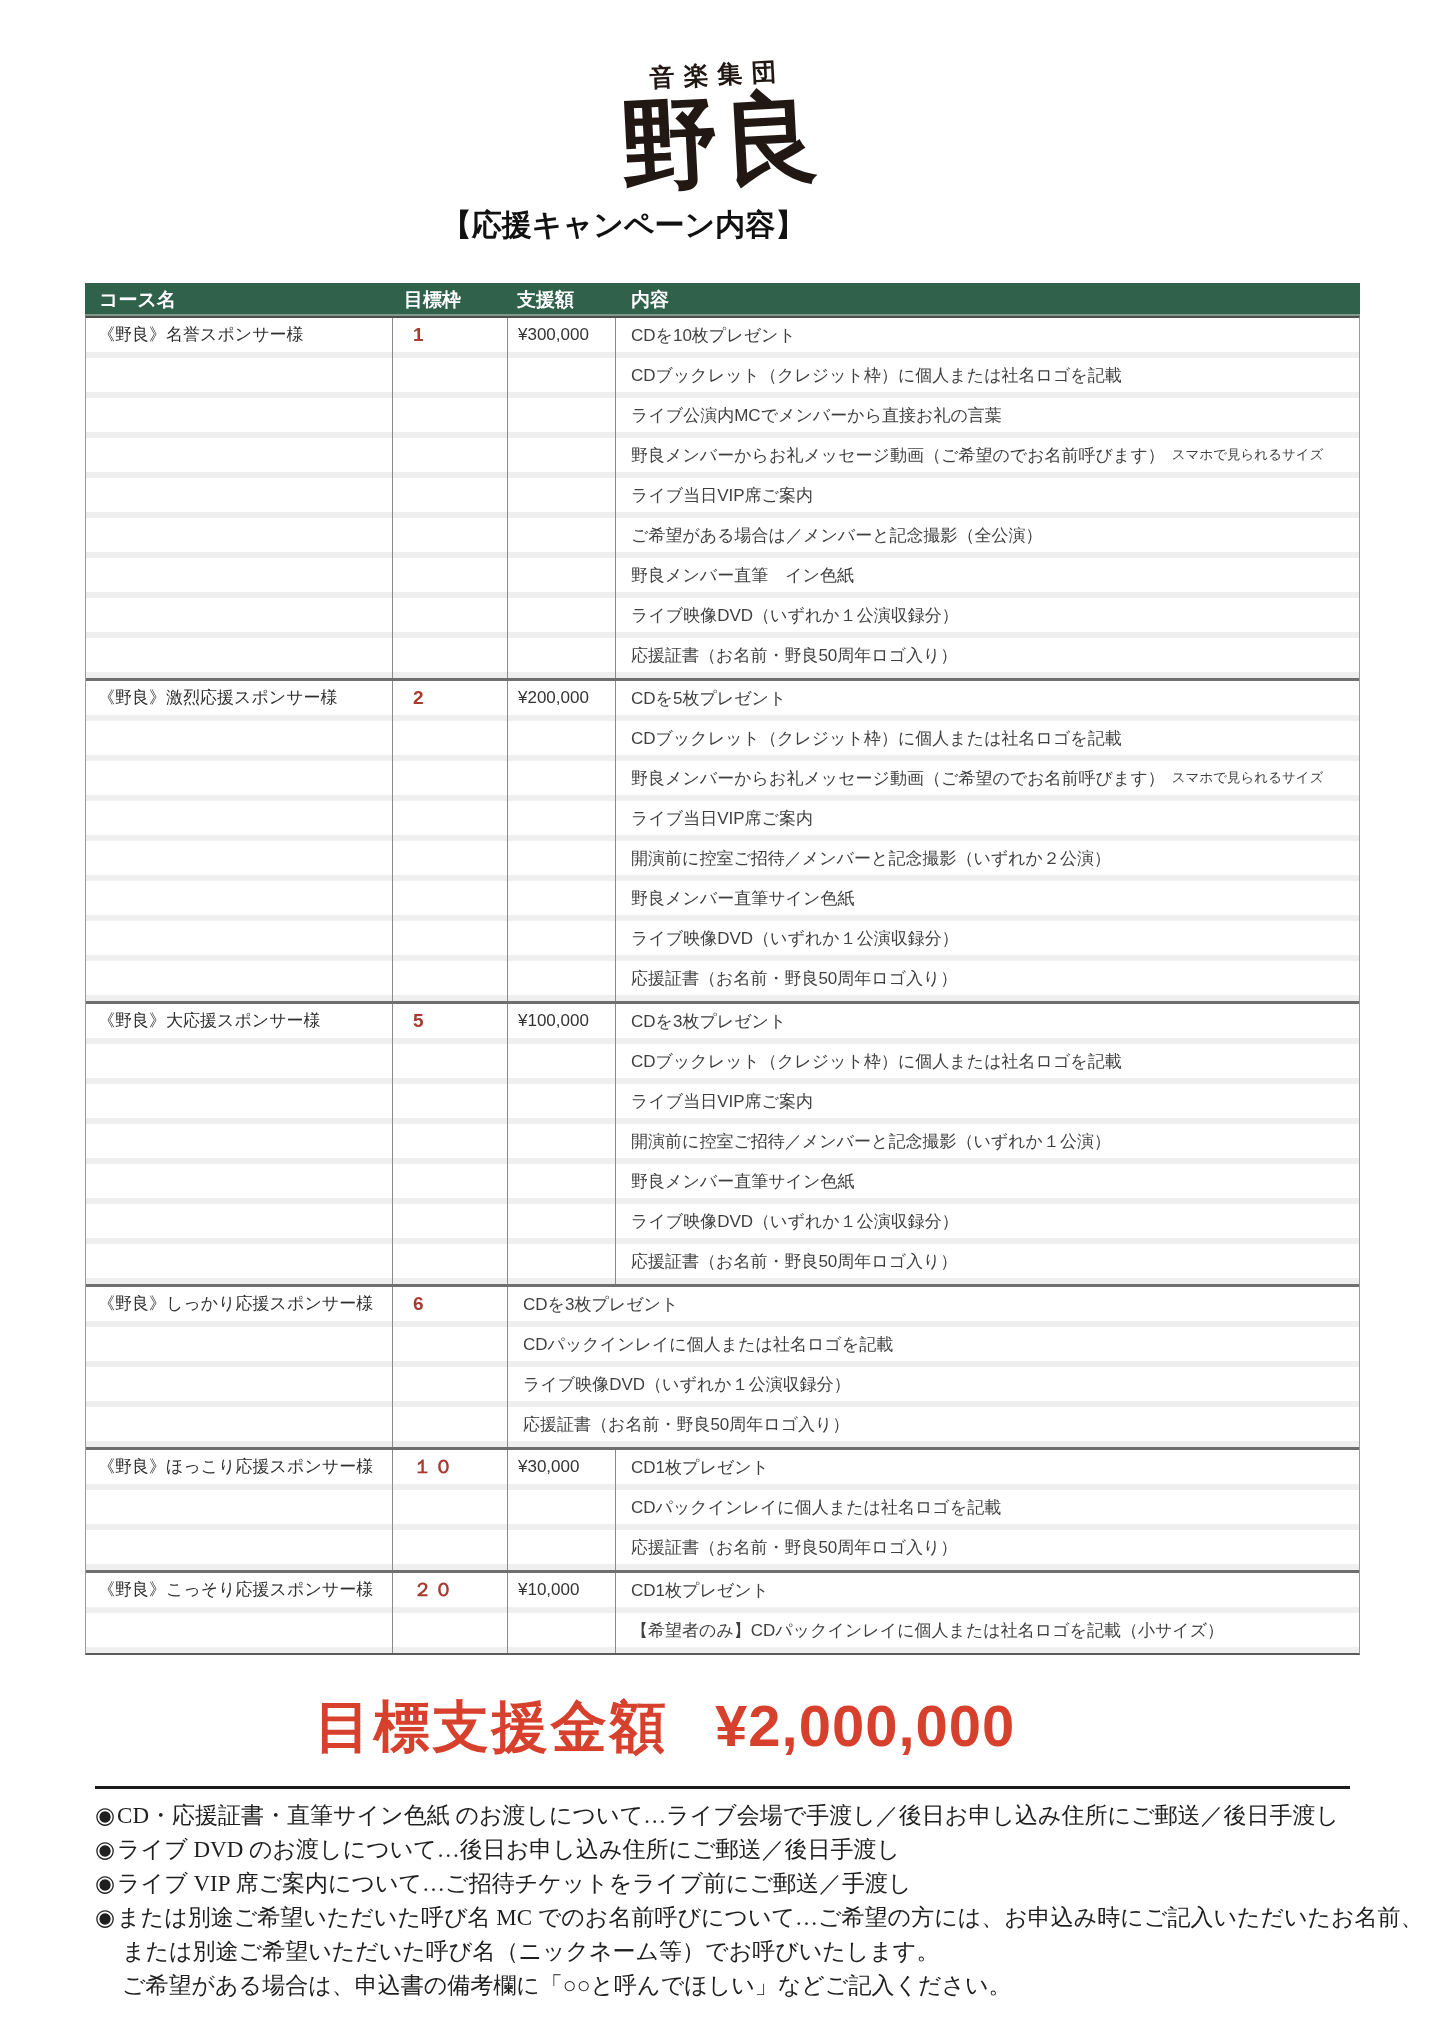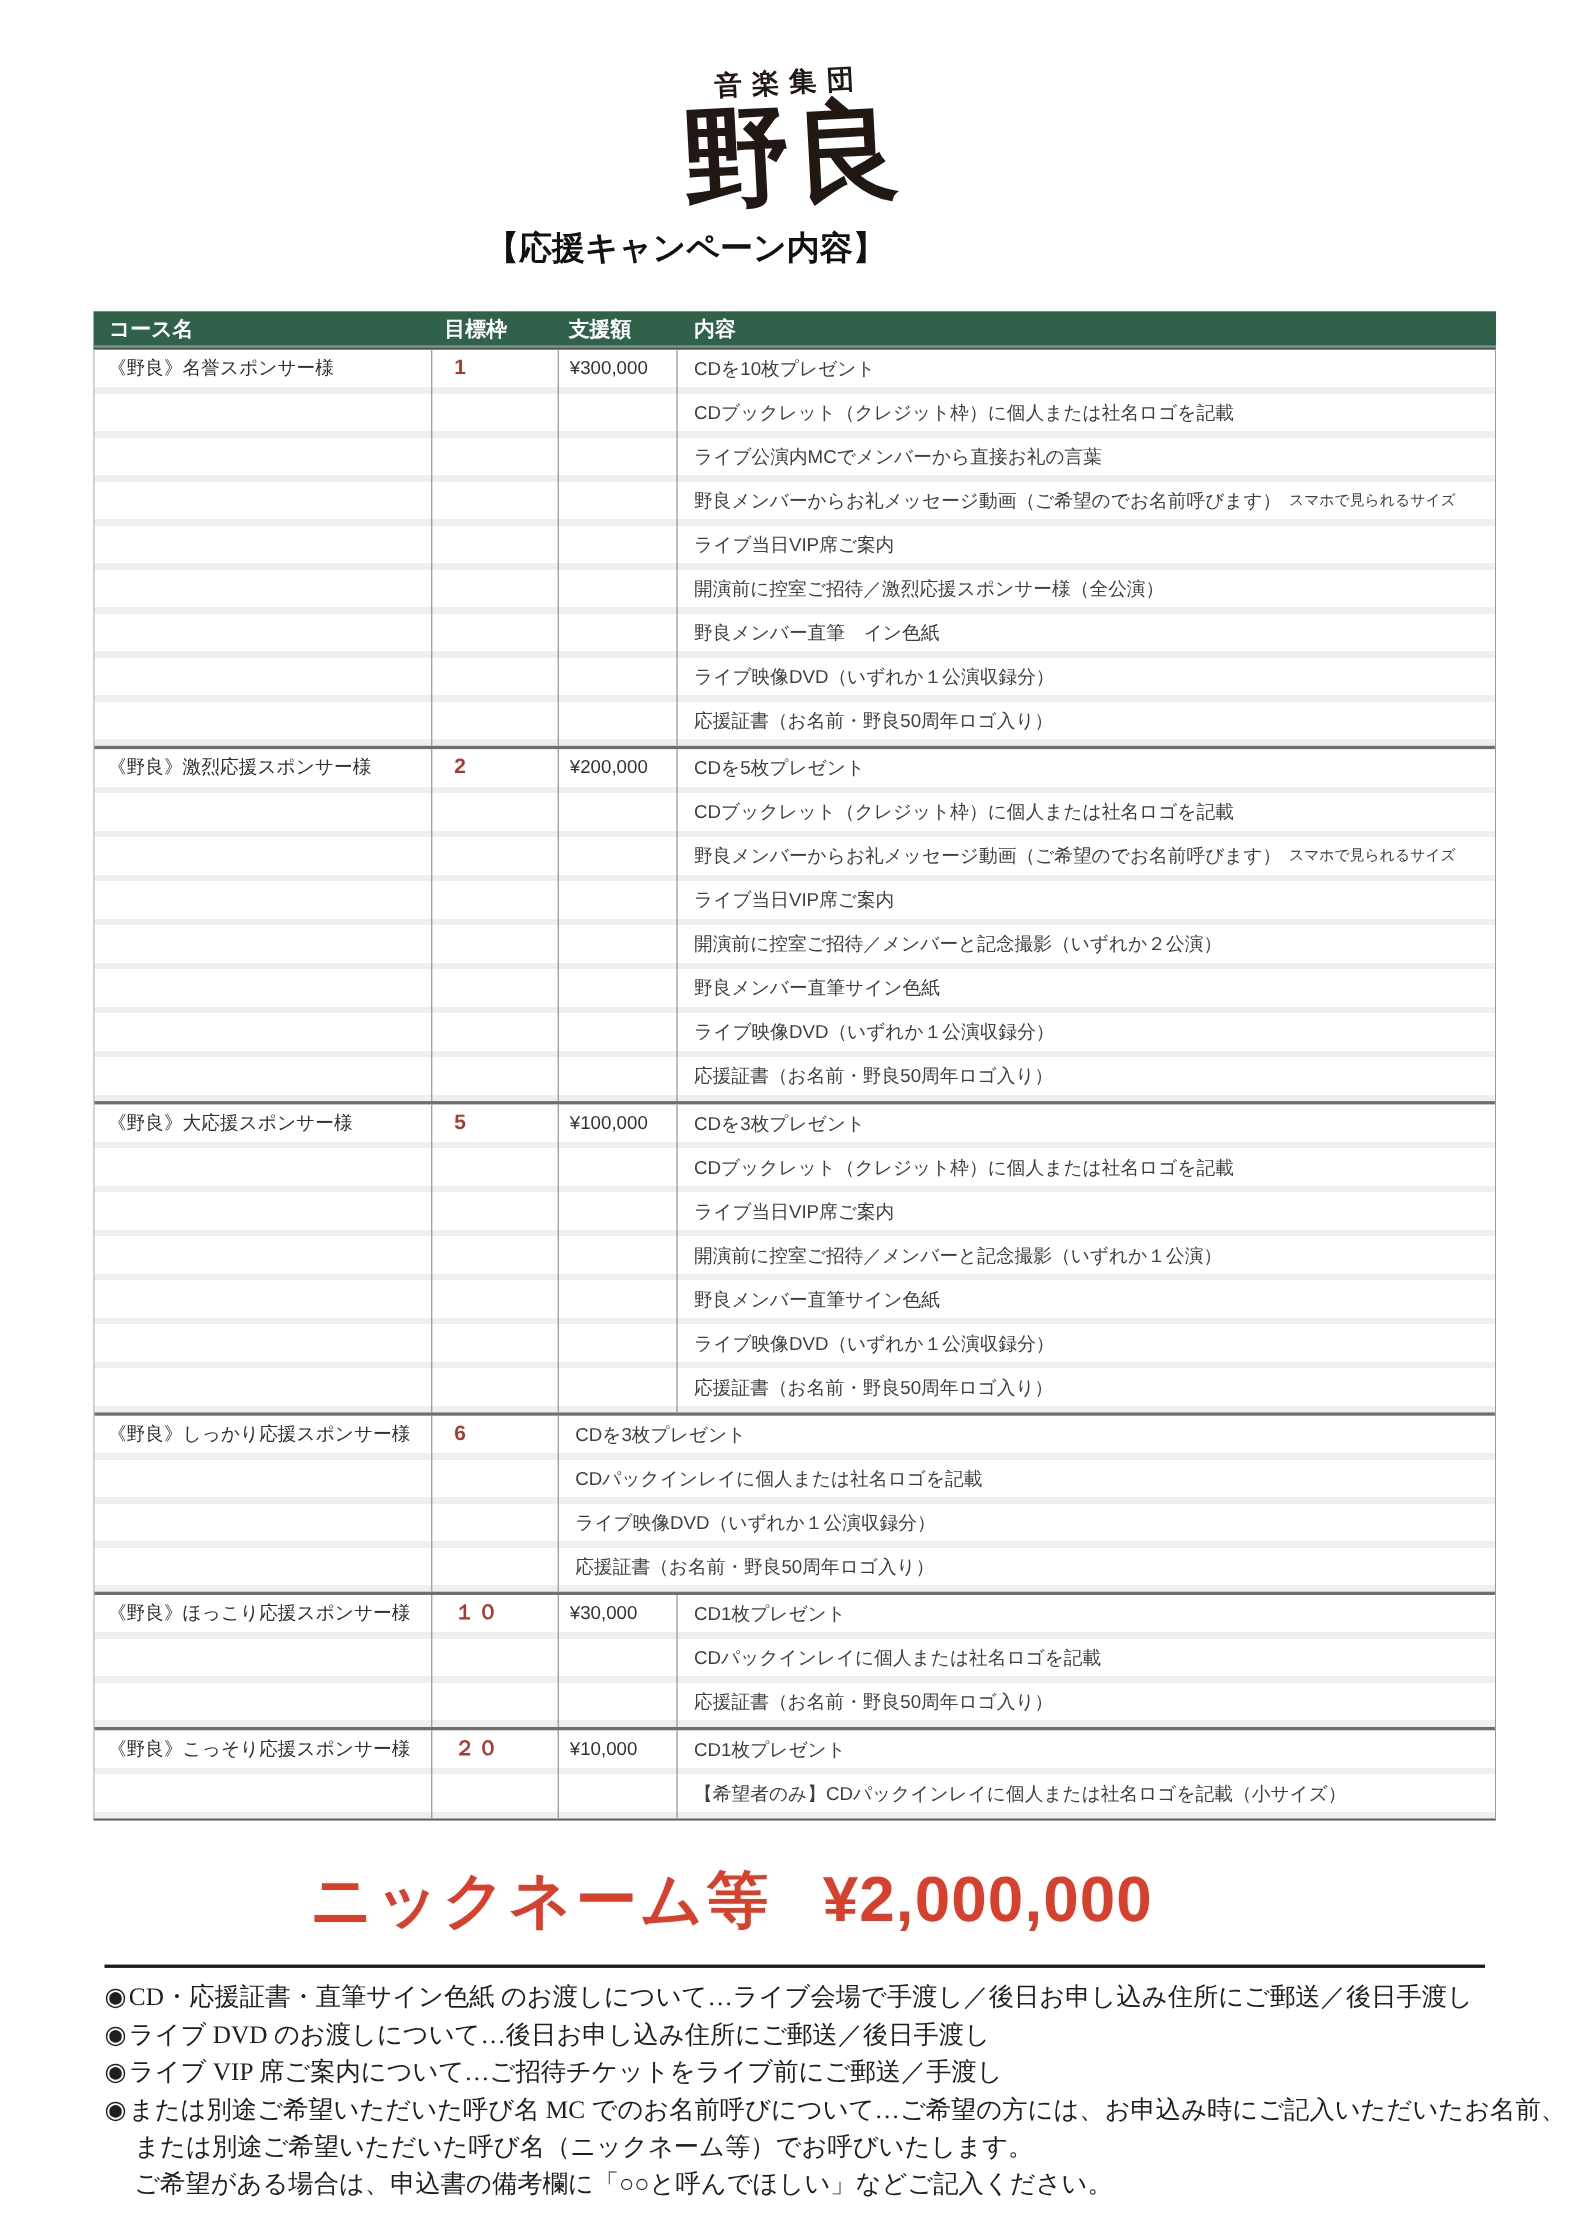--- a/index.html
+++ b/index.html
@@ -204,21 +204,21 @@
               <div class="row-text" style="display: inline;">ライブ公演内MCでメンバーから直接お礼の言葉</div>
             </div>
             <div class="row">
               <div class="row-text" style="display: inline;">野良メンバーからお礼メッセージ動画（ご希望のでお名前呼びます）</div>
               <div class="row-note" style="display: inline;">スマホで見られるサイズ</div>
             </div>
             <div class="row">
               <div class="row-text" style="display: inline;">ライブ当日VIP席ご案内</div>
             </div>
             <div class="row">
-              <div class="row-text" style="display: inline;">開演前に控室ご招待／激烈応援スポンサー様（全公演）</div>
+              <div class="row-text" style="display: inline;">ご希望がある場合は／メンバーと記念撮影（全公演）</div>
             </div>
             <div class="row">
               <div class="row-text" style="display: inline; text-align: right;">野良メンバー直筆　イン色紙</div>
             </div>
             <div class="row">
               <div class="row-text" style="display: inline;">ライブ映像DVD（いずれか１公演収録分）</div>
             </div>
             <div class="row">
               <div class="row-text" style="display: inline;">応援証書（お名前・野良50周年ロゴ入り）</div>
             </div>
@@ -328,21 +328,21 @@
             </div>
             <div class="row">
               <div class="row-text" style="display: inline;">【希望者のみ】CDパックインレイに個人または社名ロゴを記載（小サイズ）</div>
             </div>
           </div>
         </div>
       </div>
   </div>
 
   <div class="goal">
-    <span class="goal-label">ニックネーム等</span>
+    <span class="goal-label">目標支援金額</span>
     <span class="goal-amount">¥2,000,000</span>
   </div>
 
   <div class="divider"></div>
 
   <div class="notes" id="notes">
       <div class="note-line"><div class="note-bullet" style="display: inline;">◉</div><div class="note-text" style="display: inline;">CD・応援証書・直筆サイン色紙 のお渡しについて…ライブ会場で手渡し／後日お申し込み住所にご郵送／後日手渡し</div></div>
       <div class="note-line"><div class="note-bullet" style="display: inline;">◉</div><div class="note-text" style="display: inline;">ライブ DVD のお渡しについて…後日お申し込み住所にご郵送／後日手渡し</div></div>
       <div class="note-line"><div class="note-bullet" style="display: inline;">◉</div><div class="note-text" style="display: inline;">ライブ VIP 席ご案内について…ご招待チケットをライブ前にご郵送／手渡し</div></div>
       <div class="note-line"><div class="note-bullet" style="display: inline;">◉</div><div class="note-text" style="display: inline;">または別途ご希望いただいた呼び名 MC でのお名前呼びについて…ご希望の方には、お申込み時にご記入いただいたお名前、</div></div>

